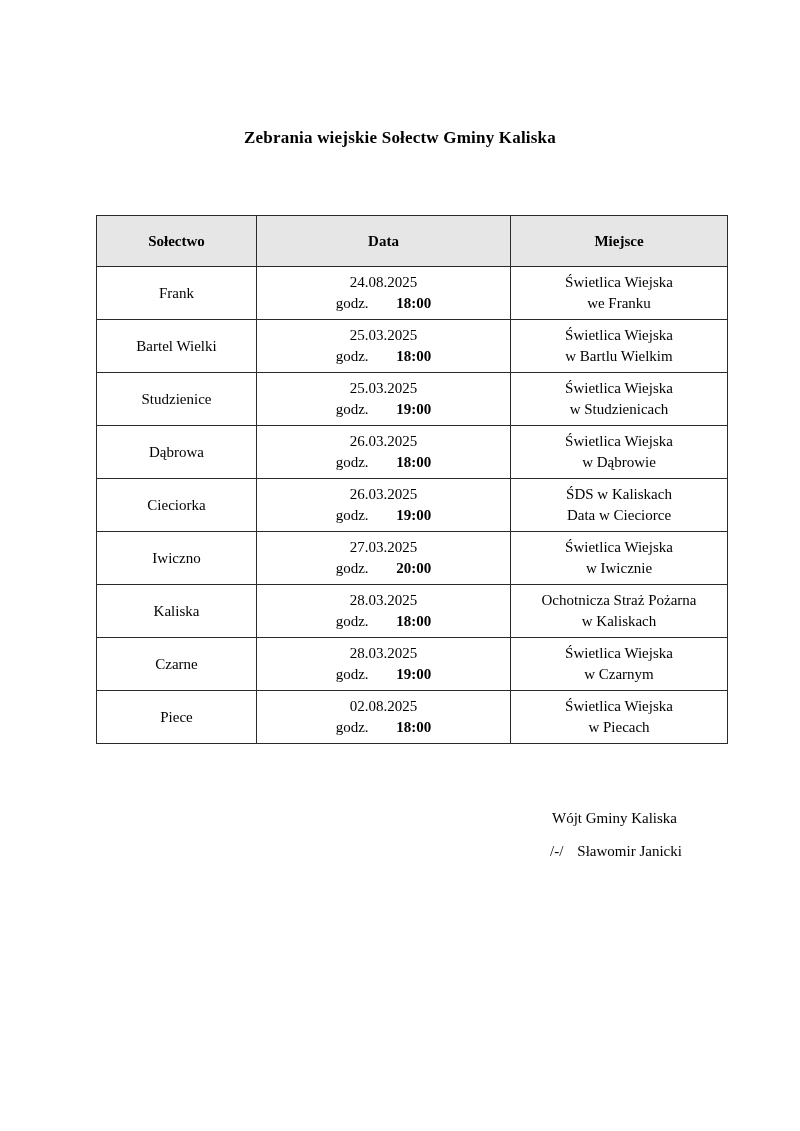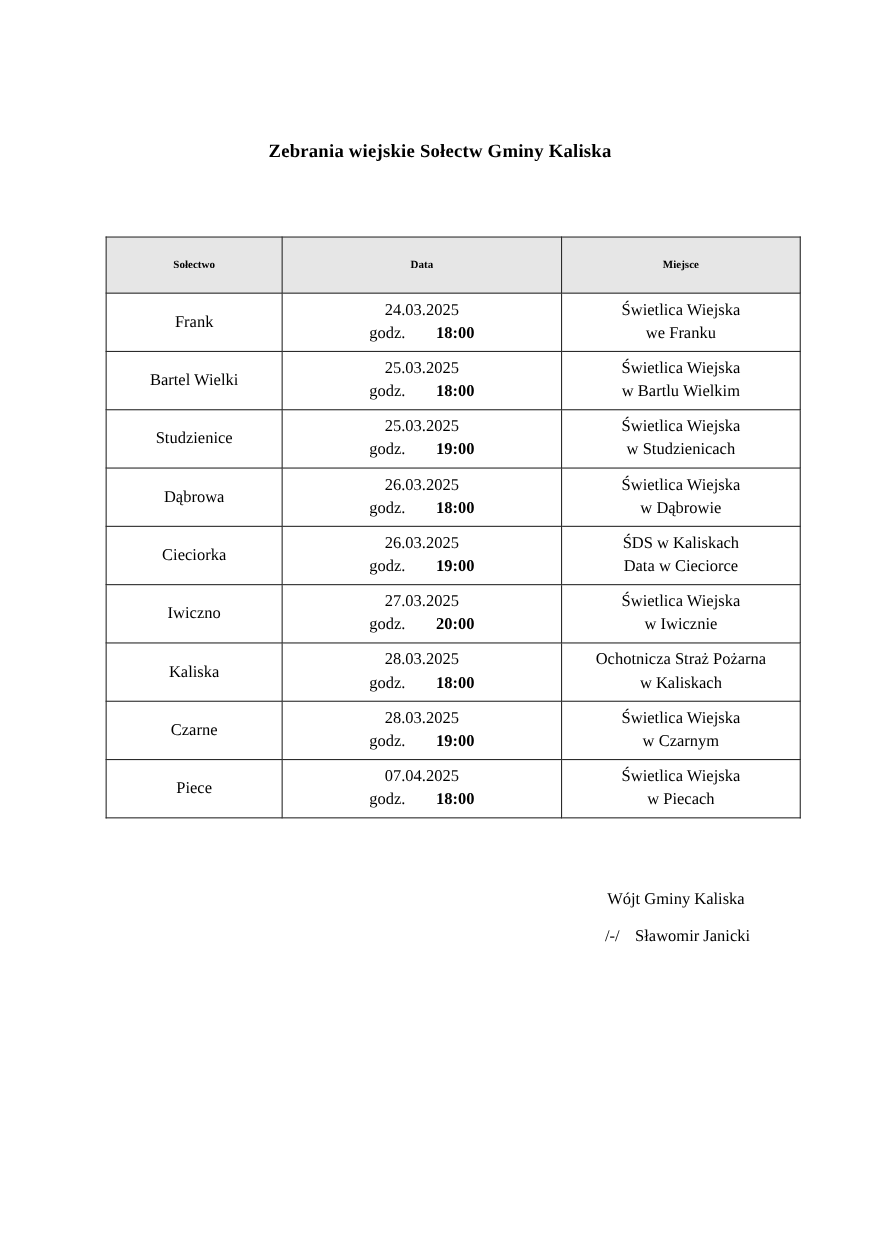--- a/index.html
+++ b/index.html
@@ -46,21 +46,21 @@
   table.meetings td {
     border: 1px solid #2b2b2b;
     text-align: center;
     vertical-align: middle;
     padding: 0 4px;
   }
   table.meetings th {
     background: #e6e6e6;
     font-weight: bold;
     height: 50px;
-    font-size: 10px;
+    font-size: 15px;
   }
   table.meetings td {
     height: 52px;
     line-height: 21px;
   }
   td.solectwo { font-weight: normal; }
   .cell-line { display: block; }
   .time-bold { font-weight: bold; margin-left: 24px; }
 
   .signature {
@@ -91,21 +91,21 @@
       <tr>
         <th>Sołectwo</th>
         <th>Data</th>
         <th>Miejsce</th>
       </tr>
     </thead>
     <tbody>
       <tr>
         <td class="solectwo">Frank</td>
         <td>
-          <span class="cell-line">24.03.2025</span>
+          <span class="cell-line">24.08.2025</span>
           <span class="cell-line"><span>godz.</span> <span class="time-bold">18:00</span></span>
         </td>
         <td>
           <span class="cell-line">Świetlica Wiejska</span>
           <span class="cell-line">we Franku</span>
         </td>
       </tr>
       <tr>
         <td class="solectwo">Bartel Wielki</td>
         <td>
@@ -179,21 +179,21 @@
           <span class="cell-line"><span>godz.</span> <span class="time-bold">19:00</span></span>
         </td>
         <td>
           <span class="cell-line">Świetlica Wiejska</span>
           <span class="cell-line">w Czarnym</span>
         </td>
       </tr>
       <tr>
         <td class="solectwo">Piece</td>
         <td>
-          <span class="cell-line">07.04.2025</span>
+          <span class="cell-line">02.08.2025</span>
           <span class="cell-line"><span>godz.</span> <span class="time-bold">18:00</span></span>
         </td>
         <td>
           <span class="cell-line">Świetlica Wiejska</span>
           <span class="cell-line">w Piecach</span>
         </td>
       </tr>
     </tbody>
   </table>
 

